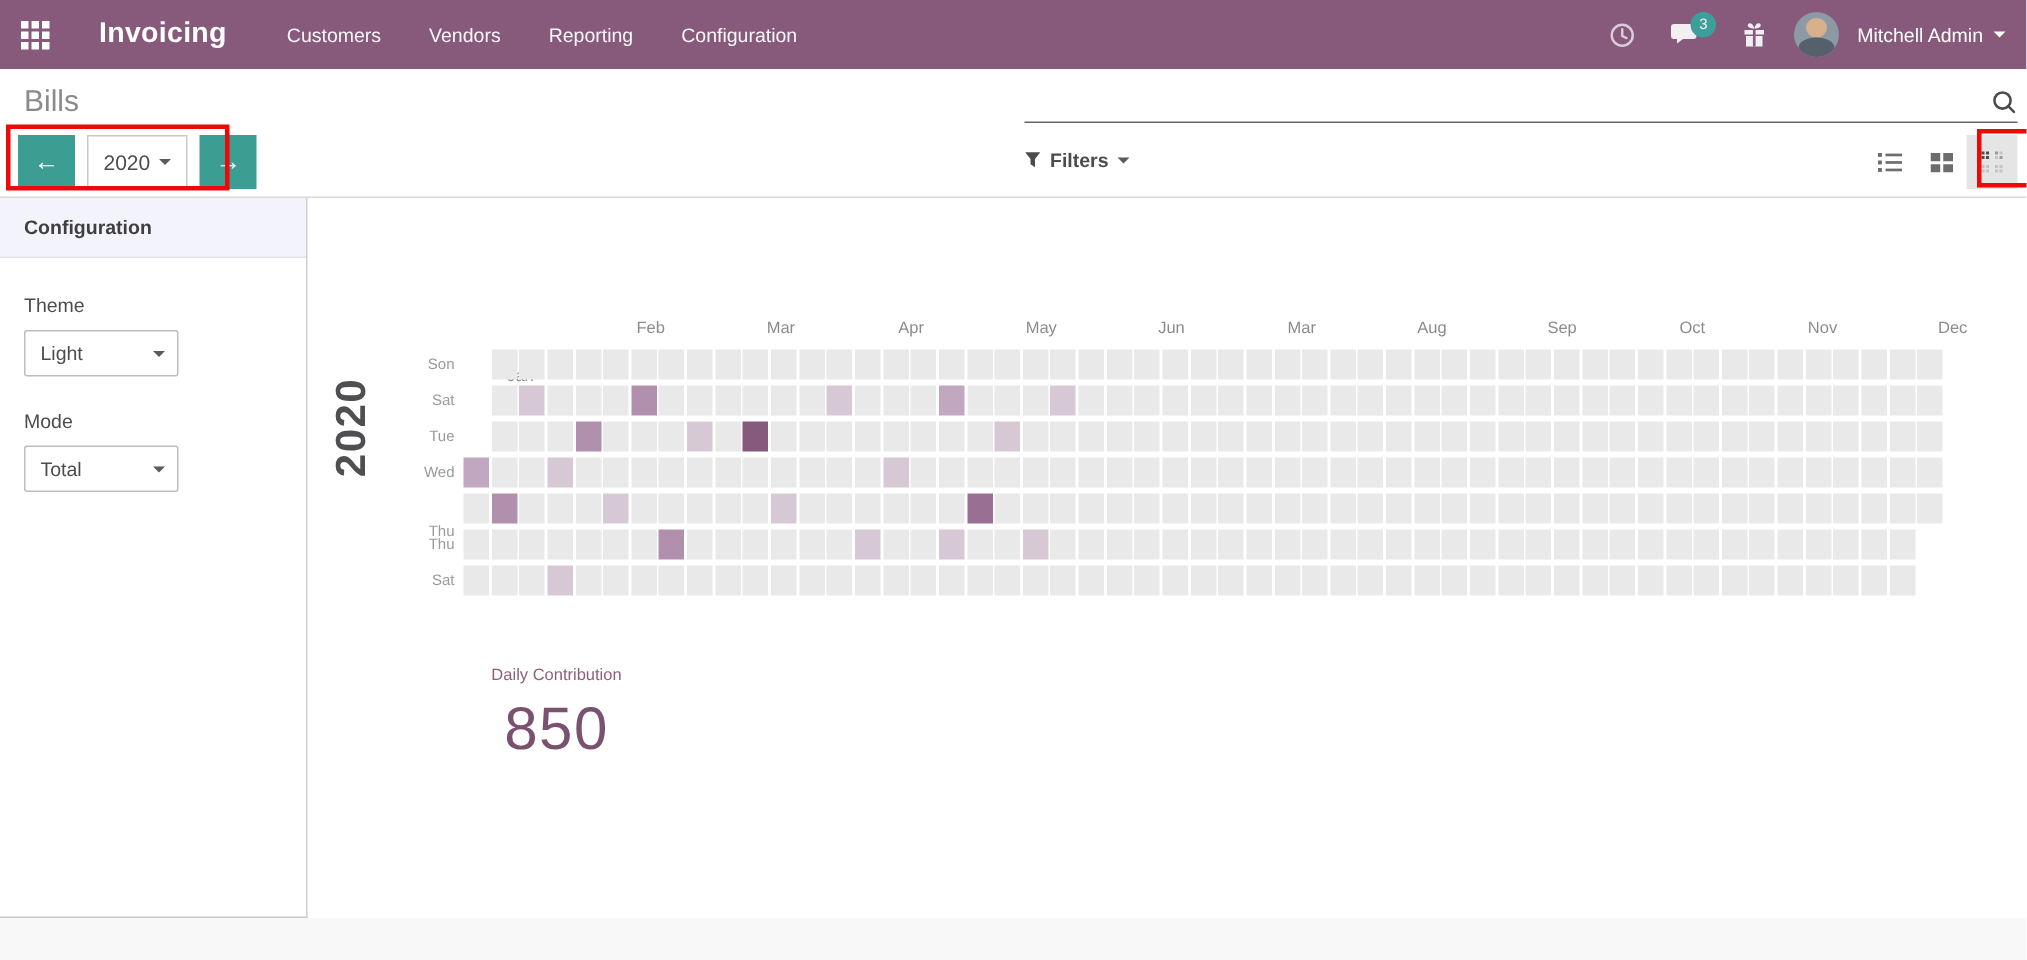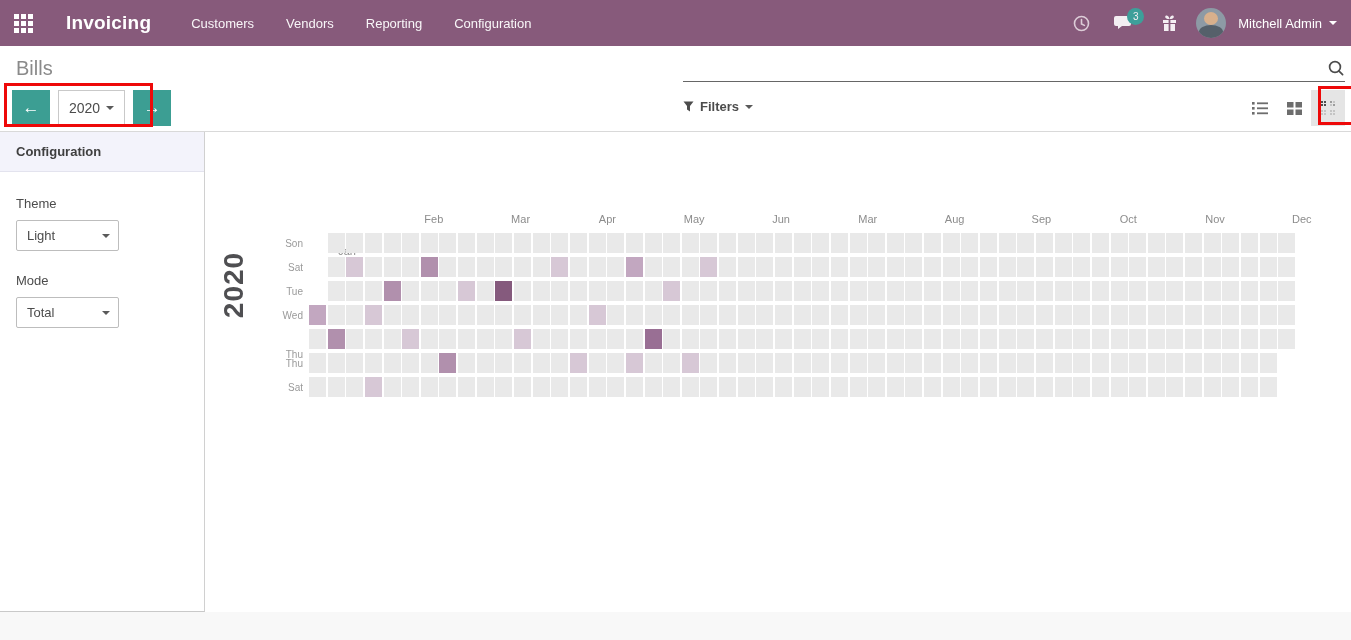--- a/index.html
+++ b/index.html
@@ -632,15 +632,19 @@
         <div class="hm-cell" style="left: 820px; top: 144px; background: rgb(233, 233, 233);"></div>
         <div class="hm-cell" style="left: 839px; top: 144px; background: rgb(233, 233, 233);"></div>
         <div class="hm-cell" style="left: 857px; top: 144px; background: rgb(233, 233, 233);"></div>
         <div class="hm-cell" style="left: 876px; top: 144px; background: rgb(233, 233, 233);"></div>
         <div class="hm-cell" style="left: 895px; top: 144px; background: rgb(233, 233, 233);"></div>
         <div class="hm-cell" style="left: 913px; top: 144px; background: rgb(233, 233, 233);"></div>
         <div class="hm-cell" style="left: 932px; top: 144px; background: rgb(233, 233, 233);"></div>
         <div class="hm-cell" style="left: 951px; top: 144px; background: rgb(233, 233, 233);"></div>
       </div>
   </div>
+  <div class="hm-total">
+    <div class="t-label">Daily Contribution</div>
+    <div class="t-value">850</div>
+  </div>
 </div>
 
 <div class="bottom-strip"></div>
 
 </body></html>

